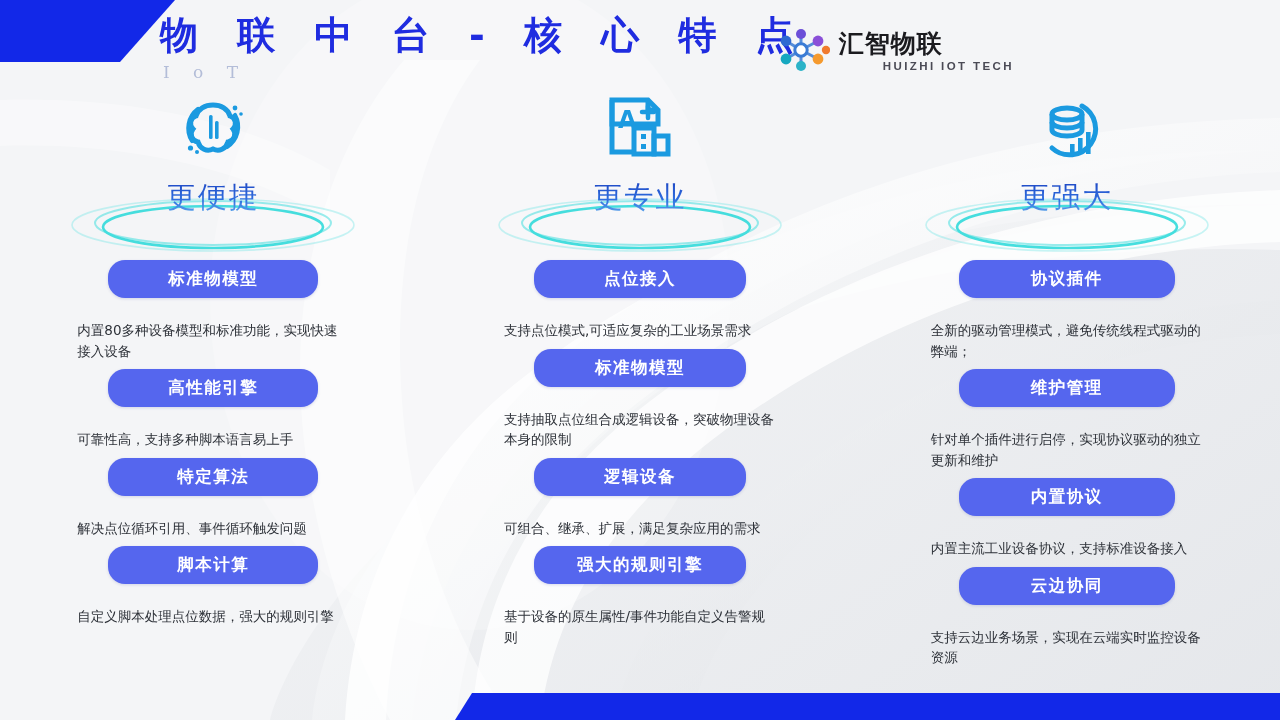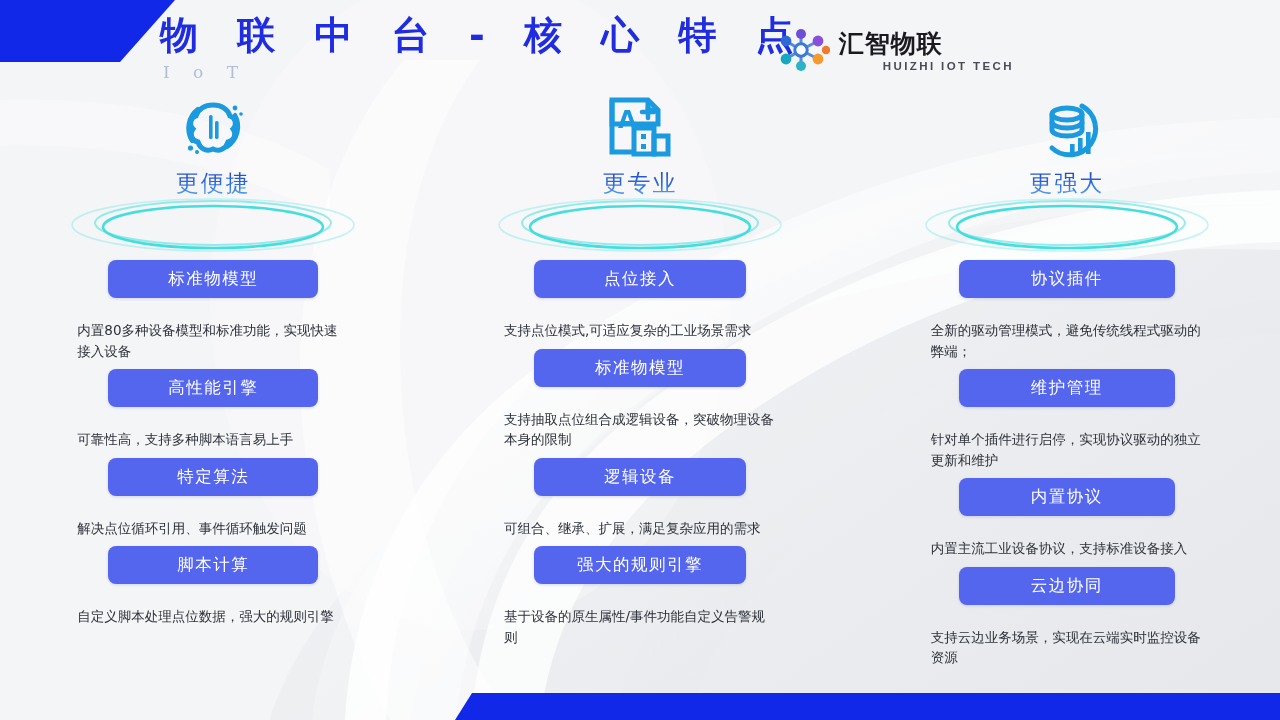--- a/index.html
+++ b/index.html
@@ -43,32 +43,32 @@
   .logo-en{font-size:11.5px;color:#4a4a55;letter-spacing:2.4px;margin-top:5px;
            font-family:"Liberation Sans",sans-serif;font-weight:600;margin-left:44px;}
 
   
   #cols{position:absolute;left:0;top:86px;width:1280px;height:620px;
         display:flex;}
   .col{flex:1 1 0;position:relative;display:flex;flex-direction:column;align-items:center;}
 
   .icon-wrap{height:78px;display:flex;align-items:center;justify-content:center;margin-top:4px;}
   .head-wrap{position:relative;height:92px;width:100%;display:flex;align-items:flex-start;justify-content:center;}
-  .col-head{position:relative;z-index:3;font-size:23px;font-weight:500;
+  .col-head{position:relative;z-index:3;margin-top:10px;font-size:29px;font-weight:500;
      letter-spacing:2px;
      background:linear-gradient(180deg,#1b3fbf 0%,#2f6fe0 55%,#68b6ee 100%);
      -webkit-background-clip:text;background-clip:text;color:transparent;
      font-family:"DejaVu Sans","Liberation Sans",sans-serif;}
   .rings{position:absolute;left:50%;top:26px;transform:translateX(-50%);z-index:1;}
 
   .items{width:100%;display:flex;flex-direction:column;align-items:center;}
   .item{width:100%;display:flex;flex-direction:column;align-items:center;margin-bottom:8px;}
-  .pill{width:210px;height:38px;border-radius:8px;background:#5566ee;
+  .pill{width:210px;height:38px;border-radius:17px;background:#5566ee;
         display:flex;align-items:center;justify-content:center;
-        color:#ffffff;font-size:16.5px;letter-spacing:1.5px;font-weight:400;
+        color:#ffffff;font-size:16.5px;letter-spacing:1.5px;font-weight:700;
         font-family:"DejaVu Sans","Liberation Sans",sans-serif;
         box-shadow:0 1px 3px rgba(60,70,160,.18);}
   .desc{margin-top:22px;width:272px;text-align:left;font-size:13.5px;line-height:1.52;
         color:#2d3138;font-family:"DejaVu Sans","Liberation Sans",sans-serif;}
 
   .c2 .pill{width:212px;}
   .c3 .pill{width:216px;}
 </style>
 </head>
 <body>

